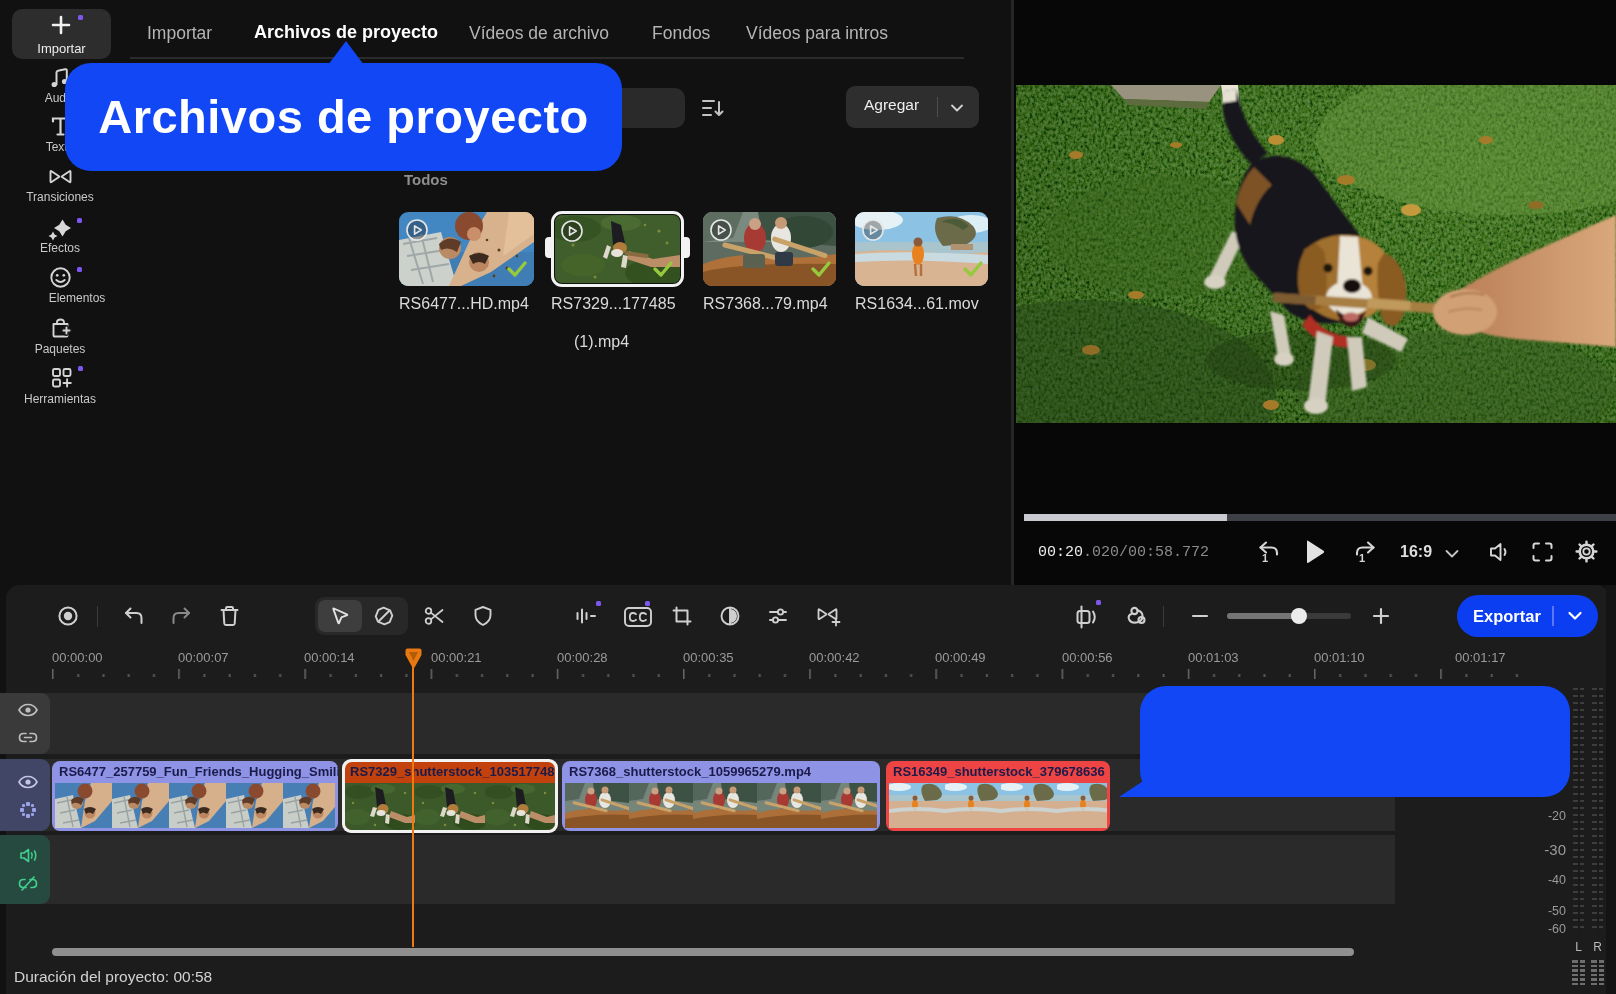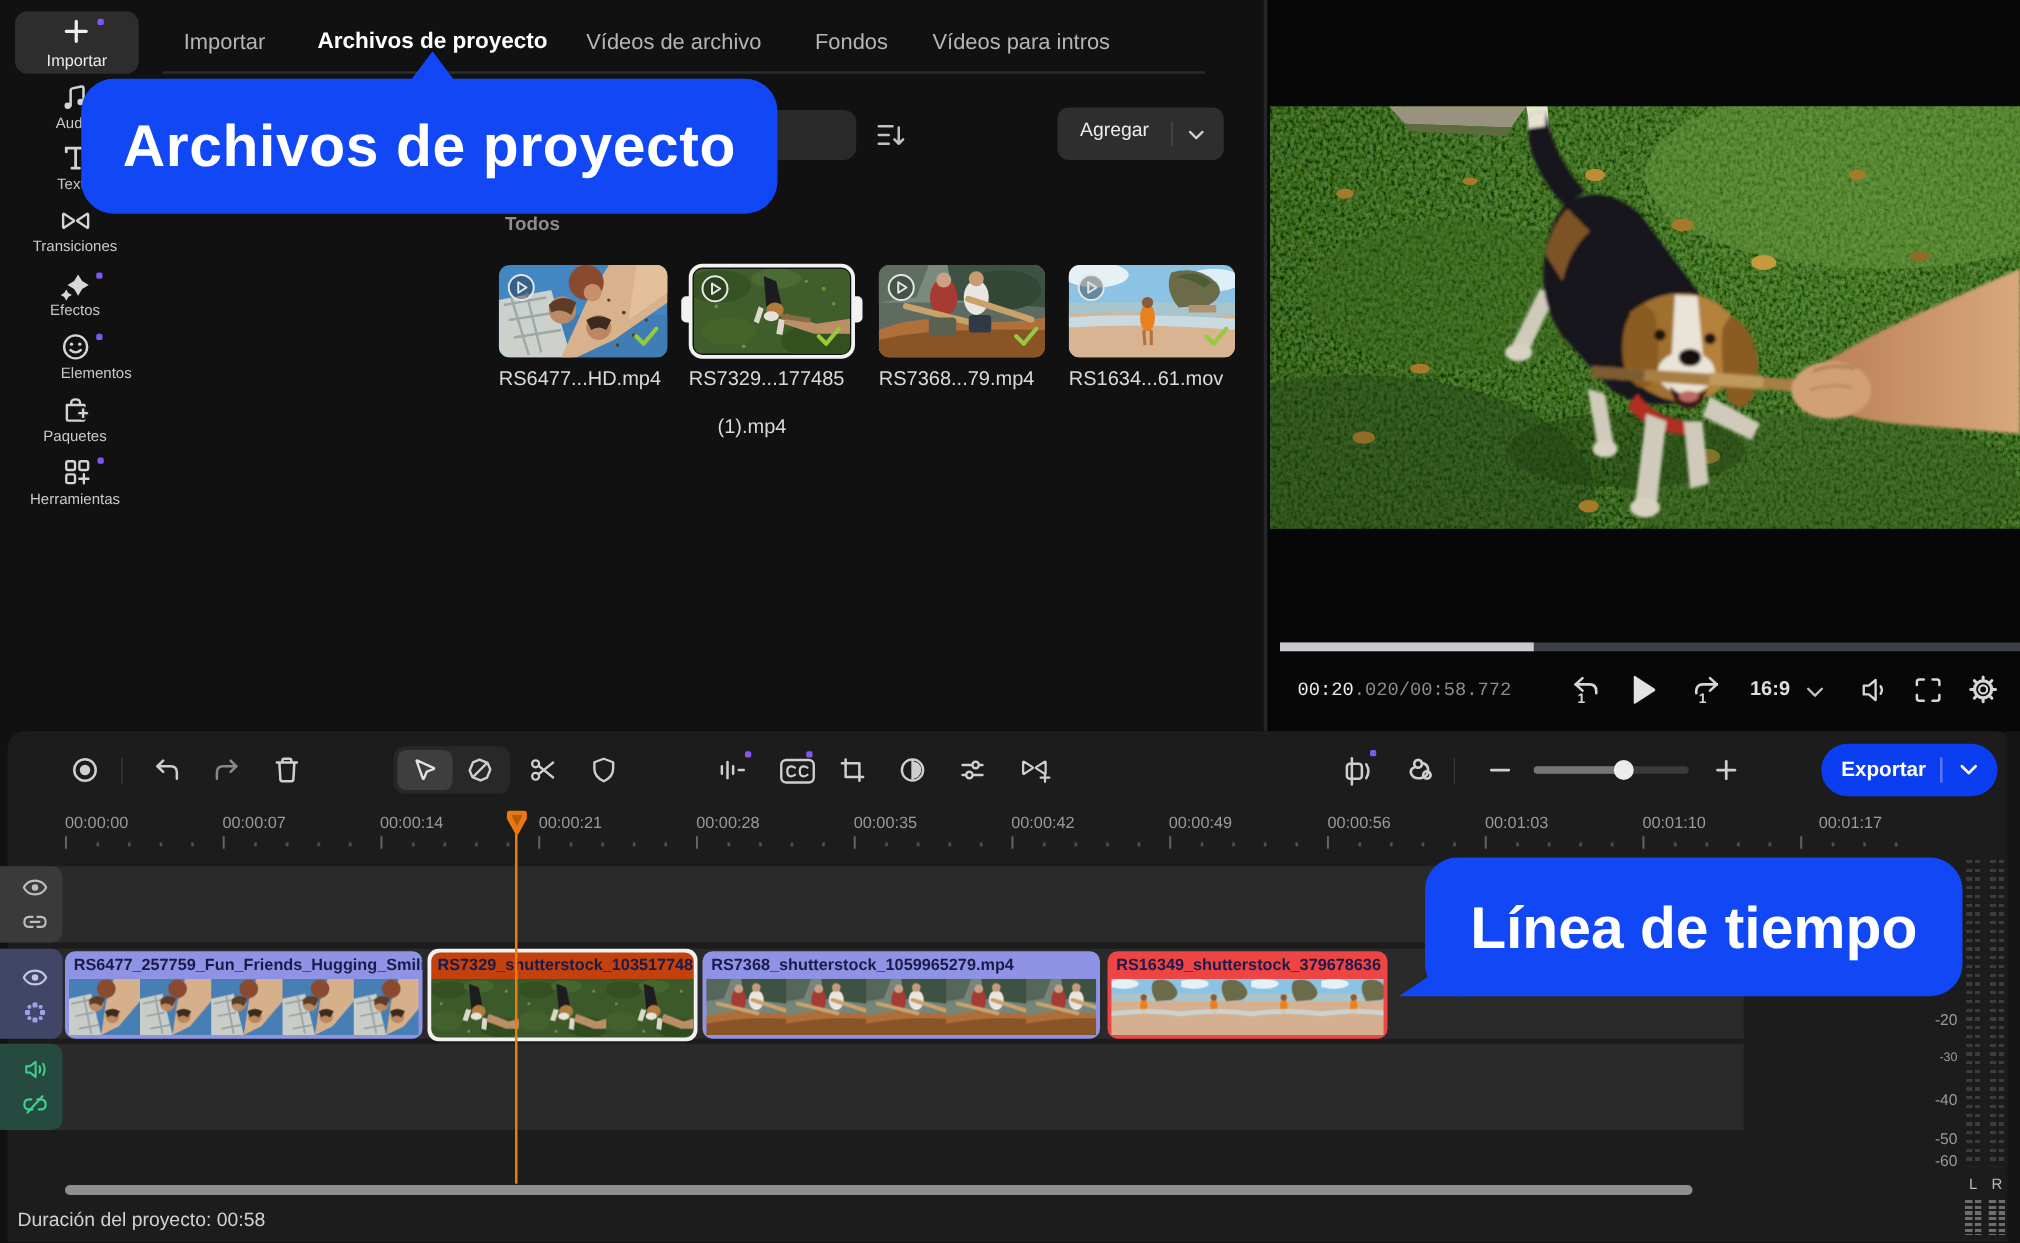--- a/index.html
+++ b/index.html
@@ -621,21 +621,21 @@
         <path d="M5 5 H14 L9.5 14 Z" fill="#b35c08"></path>
       </svg>
 
   <div class="abs" style="left:52px;top:948px;width:1302px;height:8px;background:#8f8f8f;border-radius:4px;"></div>
   <div class="abs" style="left:14px;top:968px;color:#d2d2d2;font-size:15.5px;">Duración del proyecto: 00:58</div>
 
   <div id="meter">
     <div class="abs" style="left:1573px;top:688px;width:11px;height:245px;background:repeating-linear-gradient(to bottom,#3d3d3d 0 2.5px,transparent 2.5px 7px);"></div>
     <div class="abs" style="left:1592px;top:688px;width:11px;height:245px;background:repeating-linear-gradient(to bottom,#3d3d3d 0 2.5px,transparent 2.5px 7px);"></div>
     <div class="abs" style="left:1540px;top:809px;width:26px;text-align:right;font-size:12.5px;color:#9a9a9a;">-20</div>
-    <div class="abs" style="left:1540px;top:841px;width:26px;text-align:right;font-size:10px;color:#9a9a9a;">-30</div>
+    <div class="abs" style="left:1540px;top:841px;width:26px;text-align:right;font-size:15px;color:#9a9a9a;">-30</div>
     <div class="abs" style="left:1540px;top:873px;width:26px;text-align:right;font-size:12.5px;color:#9a9a9a;">-40</div>
     <div class="abs" style="left:1540px;top:904px;width:26px;text-align:right;font-size:12.5px;color:#9a9a9a;">-50</div>
     <div class="abs" style="left:1540px;top:922px;width:26px;text-align:right;font-size:12.5px;color:#9a9a9a;">-60</div>
     <div class="abs" style="left:1573px;top:940px;width:11px;text-align:center;font-size:12px;color:#b8b8b8;">L</div>
     <div class="abs" style="left:1592px;top:940px;width:11px;text-align:center;font-size:12px;color:#b8b8b8;">R</div>
     <div class="abs" style="left:1572px;top:960px;width:13px;height:28px;background:repeating-linear-gradient(to bottom,#6e6e6e 0 2.5px,transparent 2.5px 4.6px);"></div>
     <div class="abs" style="left:1591px;top:960px;width:13px;height:28px;background:repeating-linear-gradient(to bottom,#6e6e6e 0 2.5px,transparent 2.5px 4.6px);"></div>
     <div class="abs" style="left:1577.5px;top:688px;width:2px;height:245px;background:#1a1a1b;"></div>
     <div class="abs" style="left:1596.5px;top:688px;width:2px;height:245px;background:#1a1a1b;"></div>
     <div class="abs" style="left:1577.5px;top:960px;width:2px;height:28px;background:#1a1a1b;"></div>
@@ -646,14 +646,13 @@
 <div id="tip1" class="abs" style="left:65px;top:63px;width:557px;height:108px;background:#1147f5;border-radius:26px;"></div>
 <svg class="abs" style="left:327px;top:41px;" width="38" height="24" viewBox="0 0 38 24">
       <path d="M19 0 L37 24 L1 24 Z" fill="#1147f5"></path>
     </svg>
 <div class="abs" style="left:65px;top:63px;width:557px;height:108px;line-height:108px;text-align:center;color:#fff;font-weight:bold;font-size:47px;letter-spacing:0.5px;">Archivos de proyecto</div>
 
 <div id="tip2" class="abs" style="left:1140px;top:686px;width:430px;height:111px;background:#1147f5;border-radius:26px;"></div>
 <svg class="abs" style="left:1117px;top:750px;" width="60" height="48" viewBox="0 0 60 48">
       <path d="M2 47 L58 10 L58 47 Z" fill="#1147f5"></path>
     </svg>
-<div class="abs" style="left:1140px;top:686px;width:430px;height:111px;line-height:111px;text-align:center;color:#fff;font-weight:bold;font-size:47px;">Línea de tiempo</div>
 
 </div>
 </body></html>

